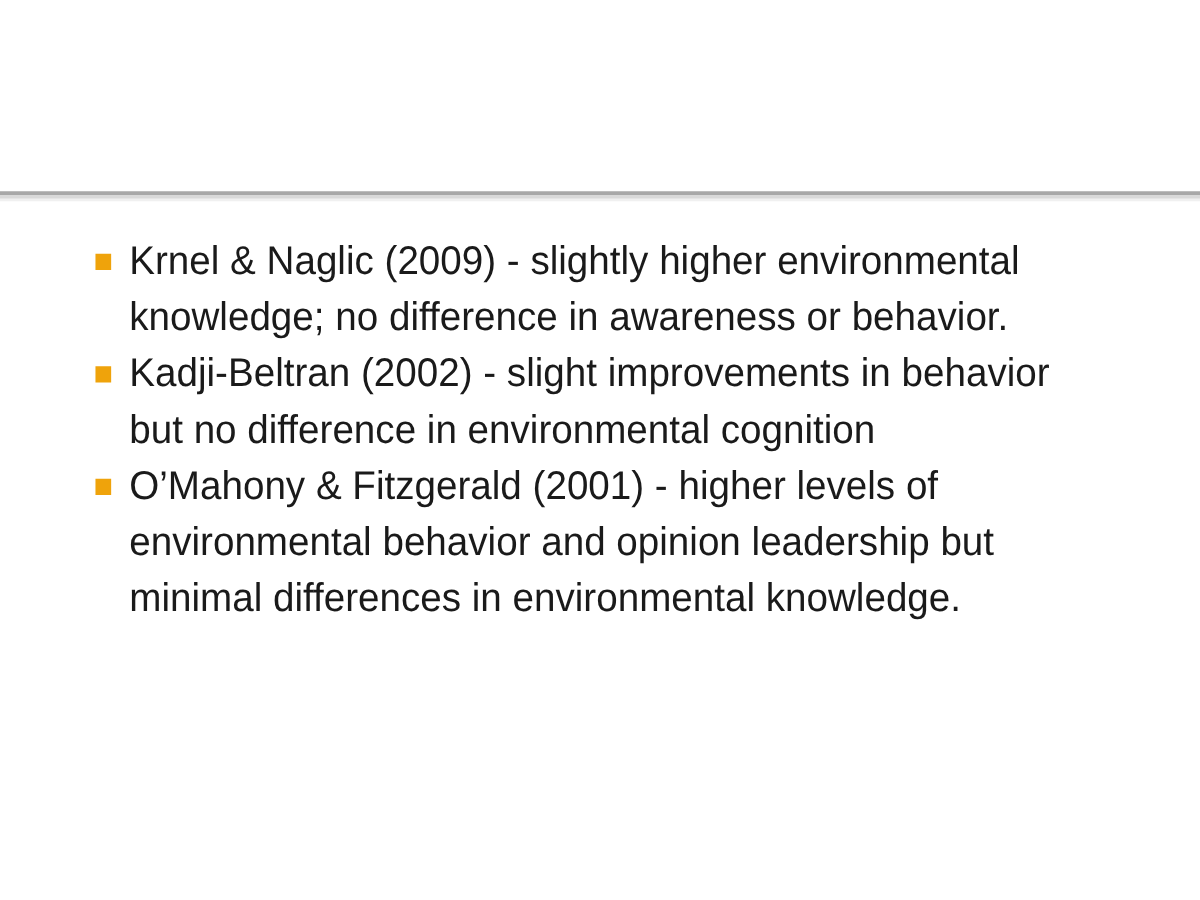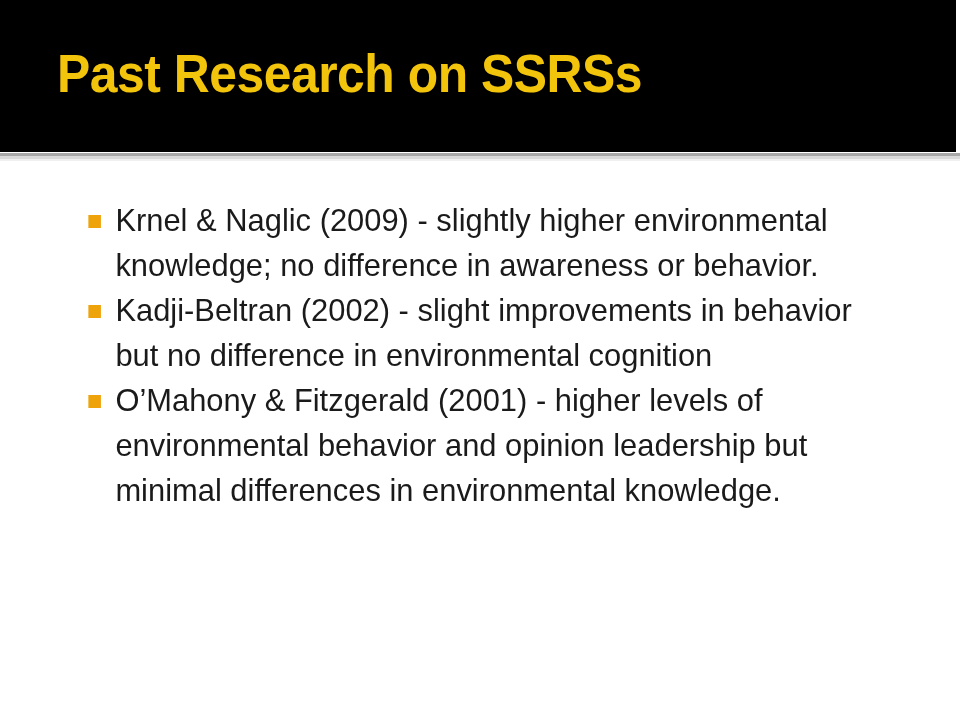--- a/index.html
+++ b/index.html
@@ -76,21 +76,21 @@
   
   .body-area {
     position: absolute;
     left: 0;
     top: 182px;
     width: 960px;
   }
 
   .bullet-list {
     list-style: none;
-    margin: 16px;
+    margin: 4px;
     padding: 0;
   }
 
   .bullet-item {
     position: relative;
     padding-left: 103px;
     padding-right: 60px;
     margin: 0;
     font-family: "Liberation Sans", sans-serif;
     font-size: 32px;
@@ -112,23 +112,20 @@
 
   .bullet-text {
     display: block;
   }
 </style>
 </head>
 <body>
 
 <div class="slide">
 
-  <div class="title-banner">
-    <div class="title-text">Past Research on SSRSs</div>
-  </div>
 
   <div class="divider-dark"></div>
   <div class="divider-light"></div>
   <div class="divider-faint"></div>
 
   <div class="body-area">
     <ul class="bullet-list">
 
       <li class="bullet-item">
         <span class="bullet-marker"></span>

